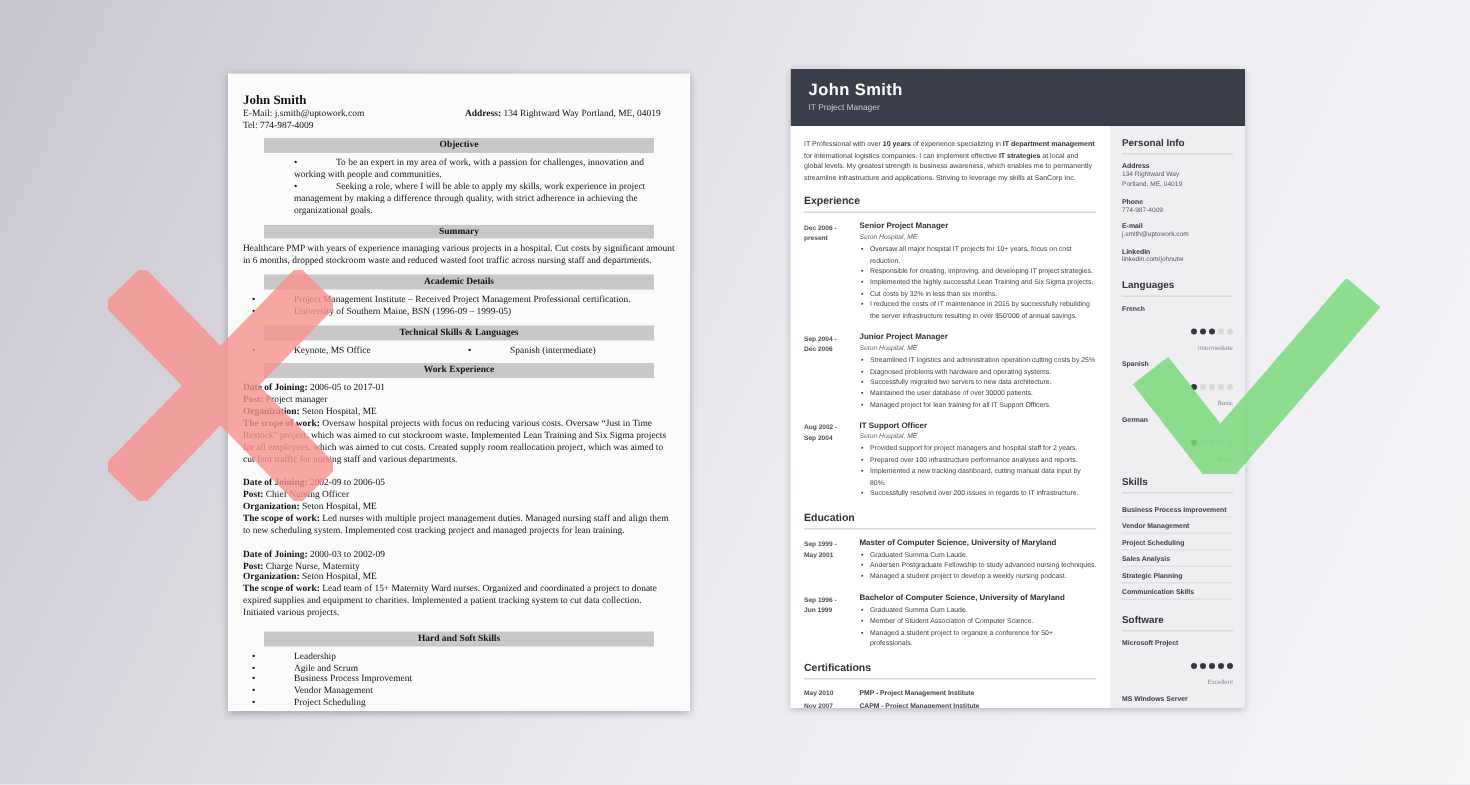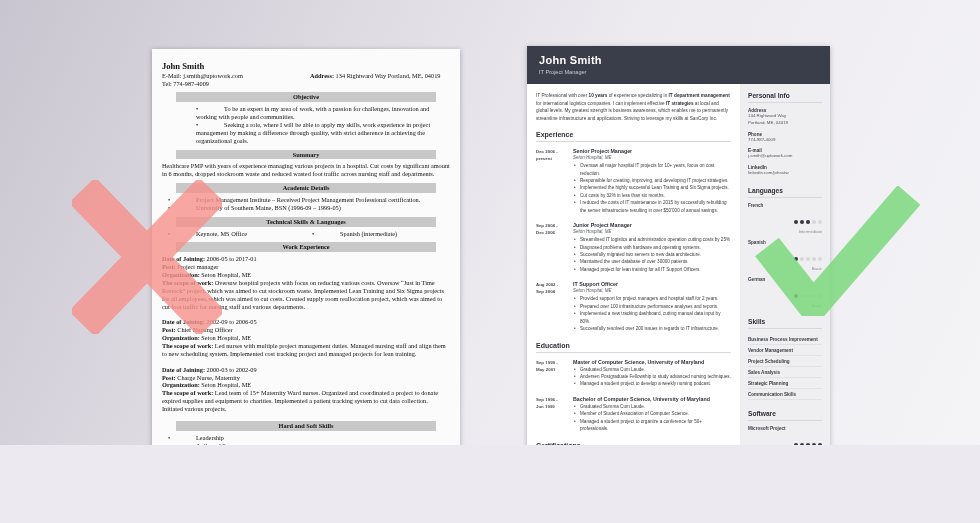--- a/index.html
+++ b/index.html
@@ -1,16 +1,16 @@
 <!DOCTYPE html>
 <html><head>
 <meta charset="utf-8">
 <style>
   html,body{margin:0;padding:0;background:#eceaf0;}
-  .stage{position:relative;width:980px;height:445px;overflow:hidden;
+  .stage{position:relative;width:980px;height:523px;overflow:hidden;
          background:linear-gradient(115deg,#c9c5d0 0%,#dcd9e1 28%,#edebf0 55%,#f4f3f6 100%);
          font-family:"Liberation Sans",sans-serif;}
 
   
   .page-bad{position:absolute;left:152px;top:49px;width:308px;height:425px;background:#fbfbfb;
             box-shadow:0 1px 5px rgba(40,40,60,.35);box-sizing:border-box;padding:12px 10px 8px;
             font-family:"Liberation Serif",serif;font-size:6.3px;line-height:1.25;color:#111;overflow:hidden;}
   .bad-head{display:flex;justify-content:space-between;}
   .bad-name{font-size:8.6px;font-weight:bold;margin:0 0 2px 0;}
   .bad-contact p{margin:0;}

